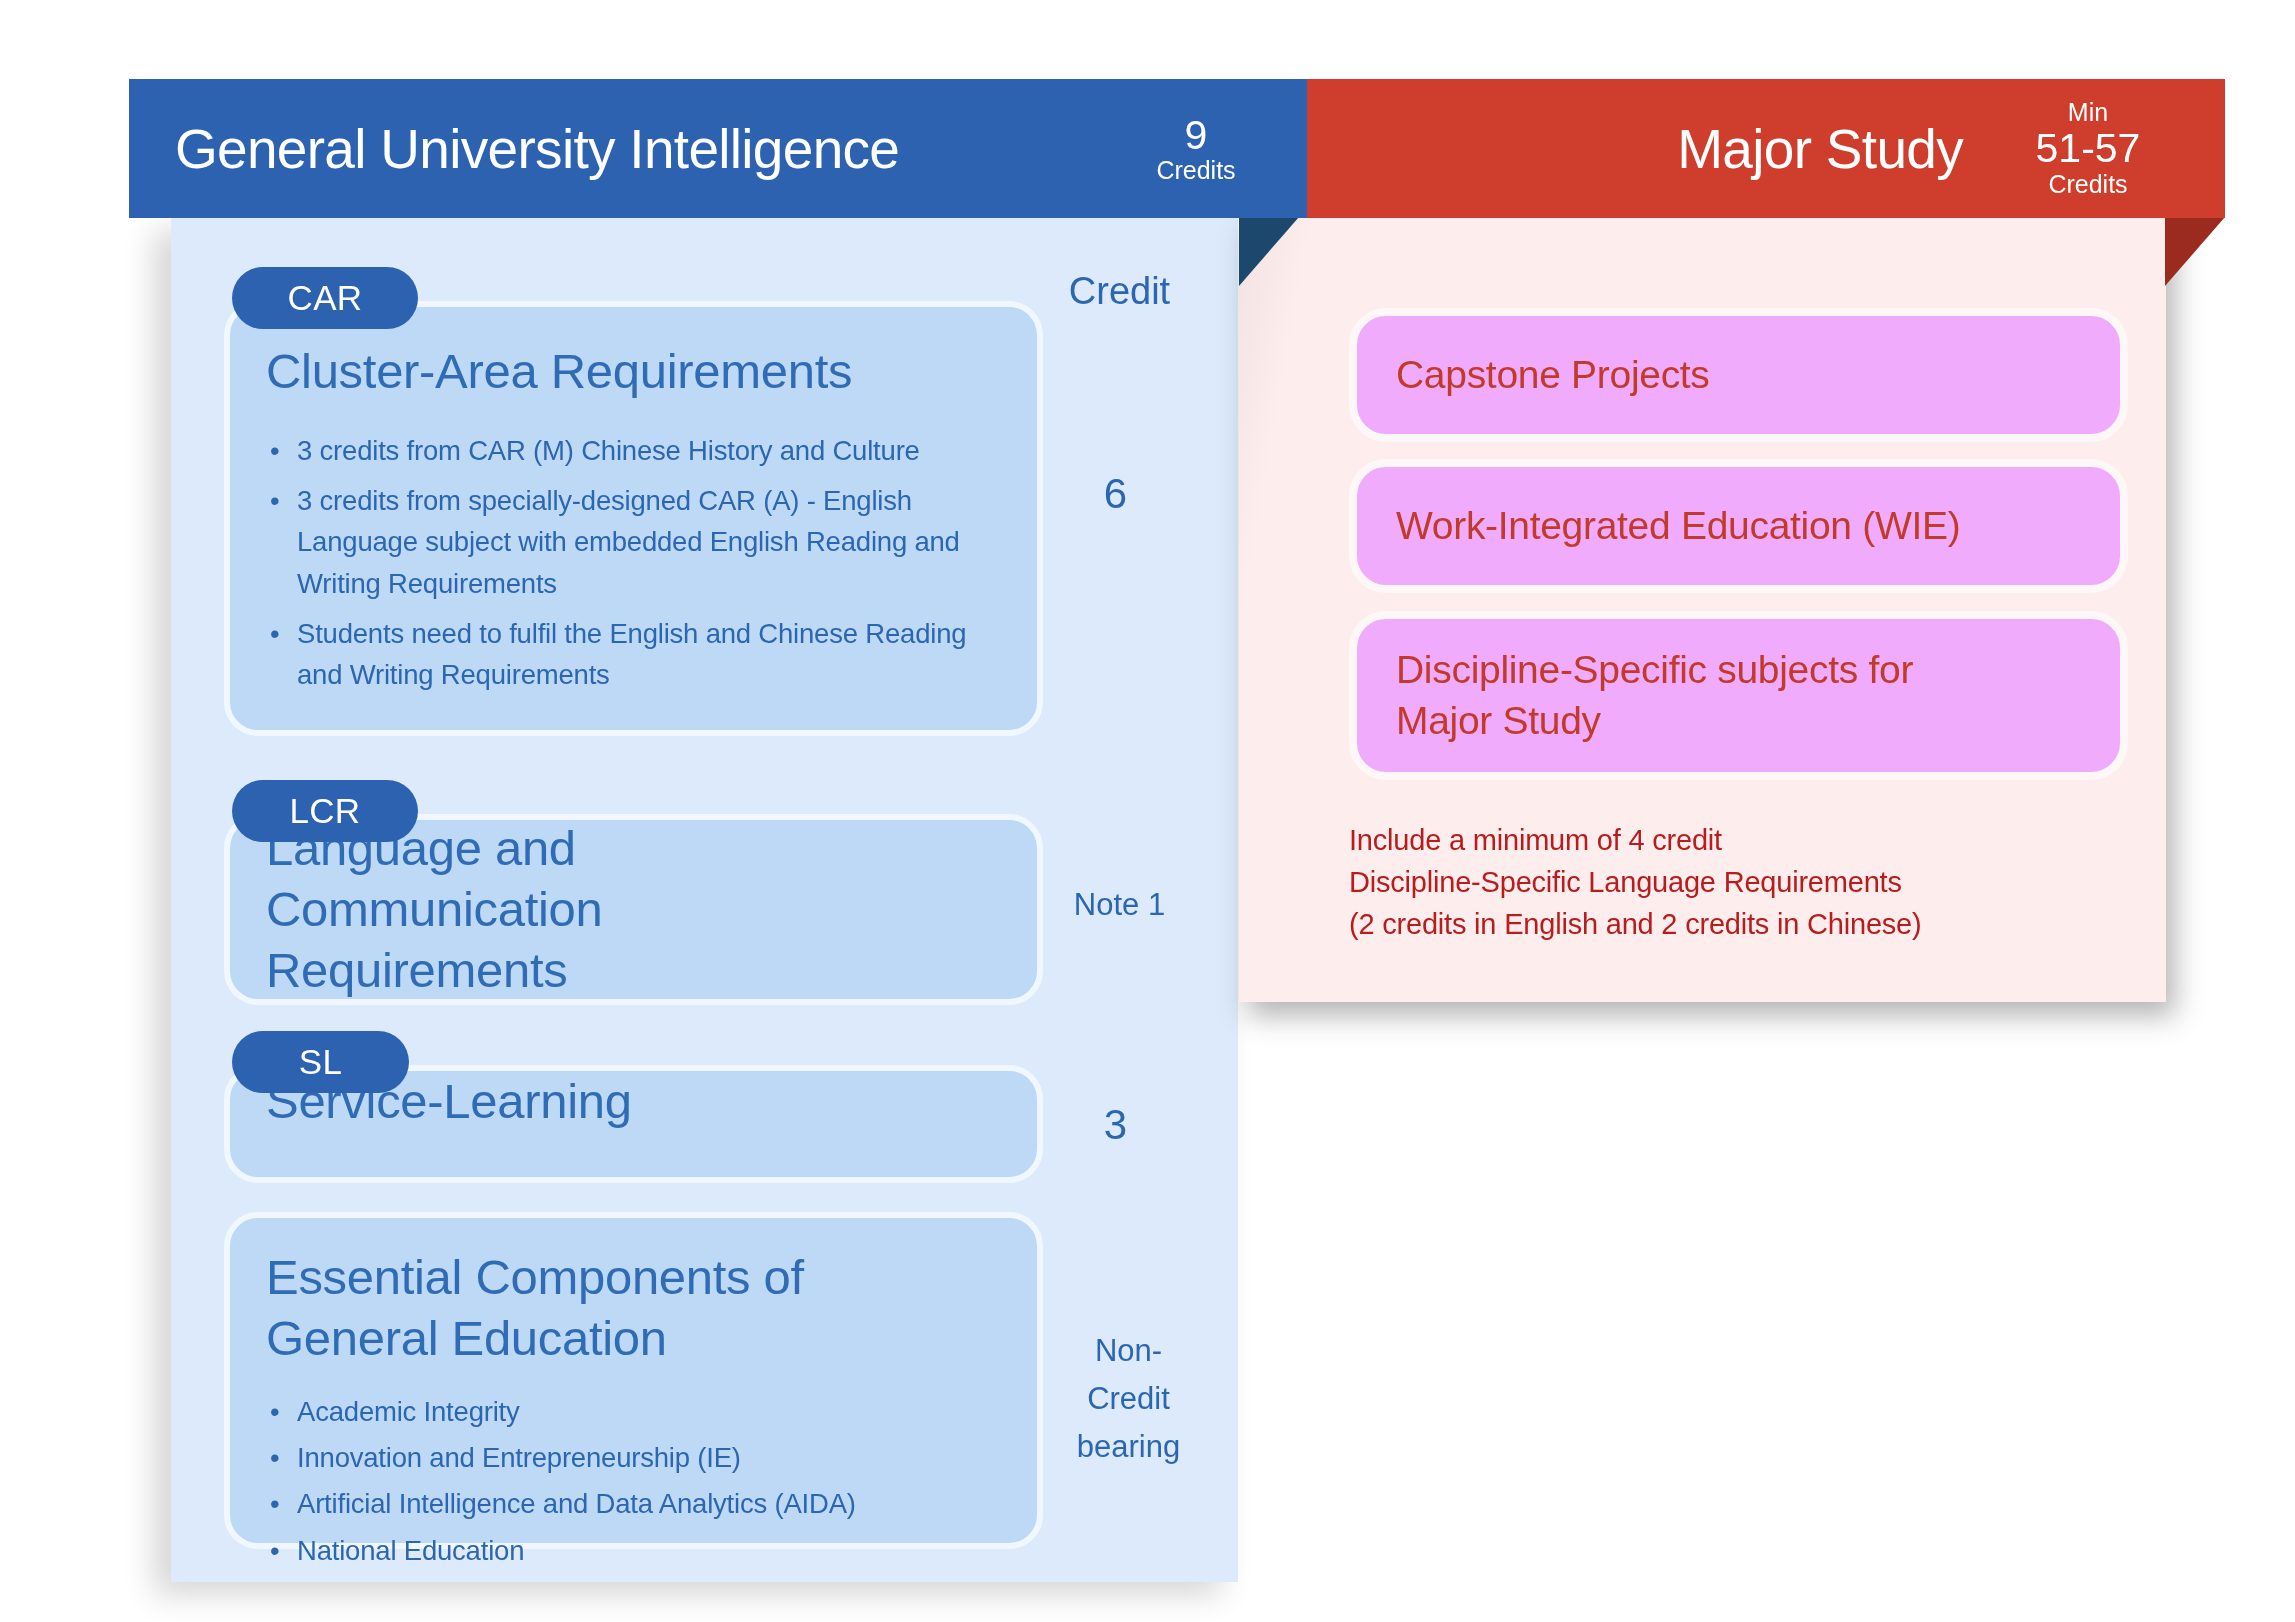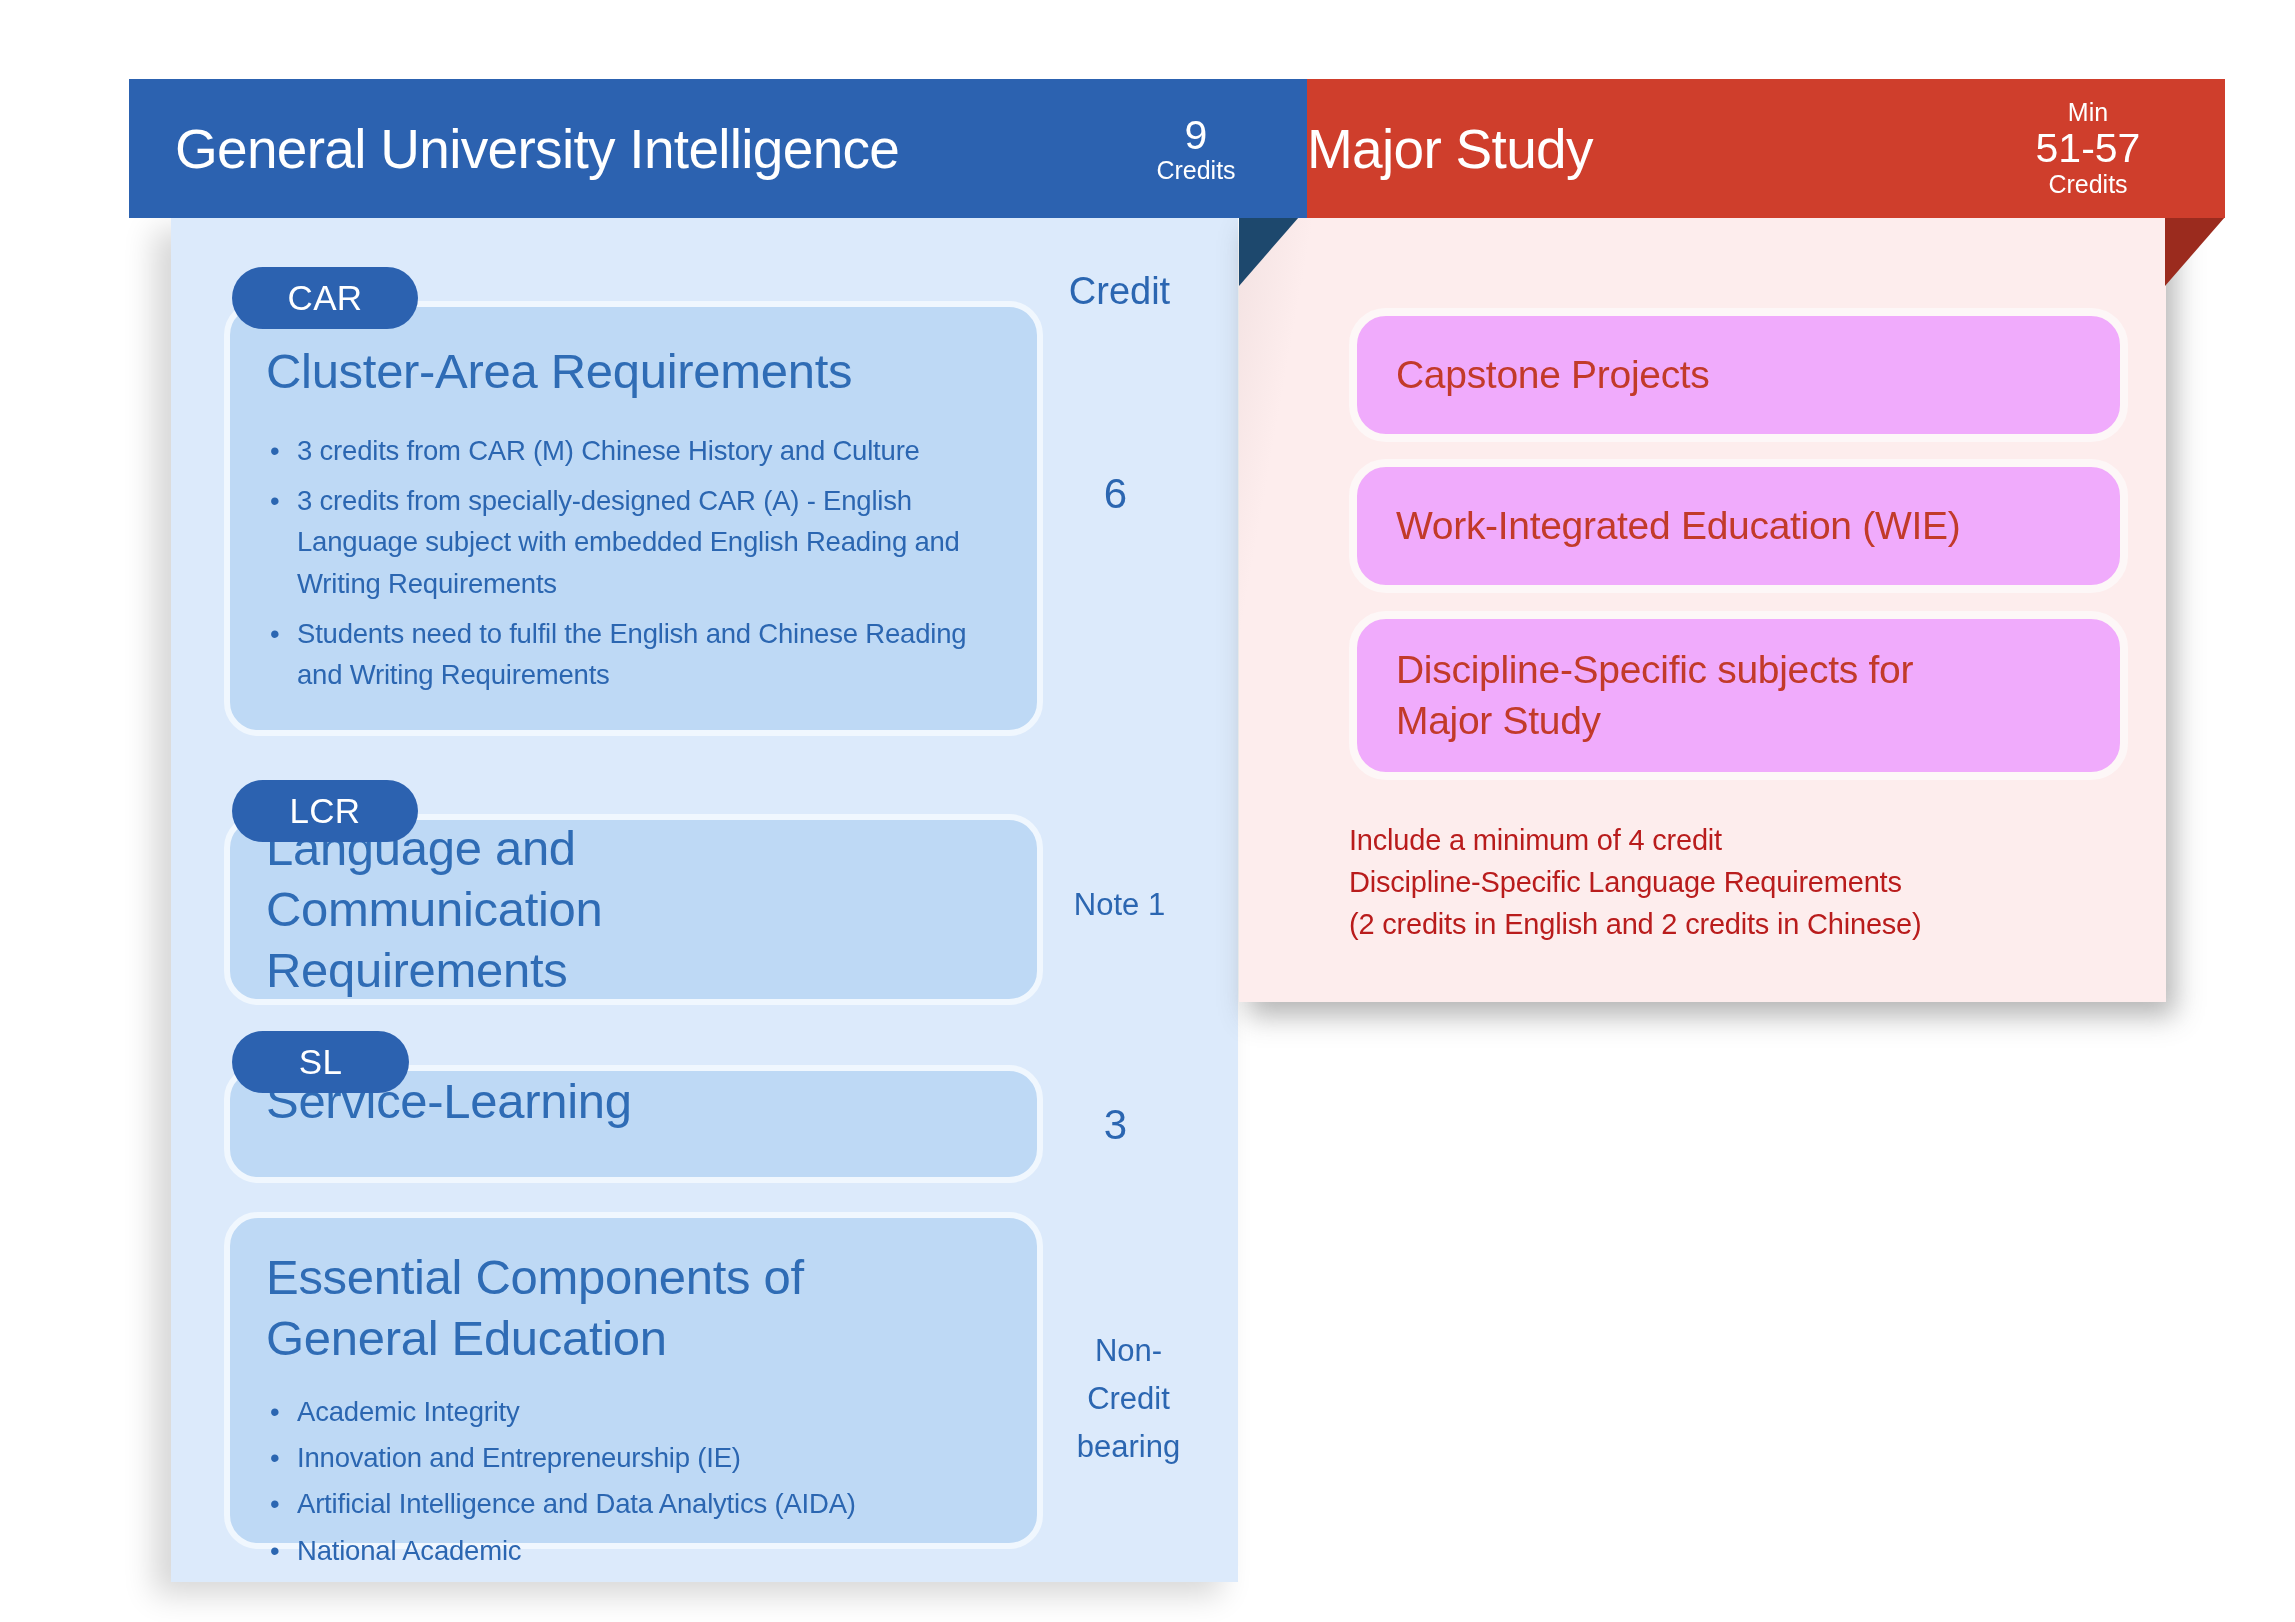--- a/index.html
+++ b/index.html
@@ -17,21 +17,21 @@
     display:flex;align-items:center;
     color:#ffffff;z-index:6;
   }
   .banner-blue{left:129px;width:1178px;background:#2c62b0;}
   .banner-red{left:1307px;width:918px;background:#cf3e2c;}
   .banner-title{
     font-size:55px;font-weight:400;letter-spacing:-0.7px;white-space:nowrap;
   }
   .banner-blue .banner-title{padding-left:46px;}
   .banner-red .banner-title{
-    position:absolute;left:0;right:262px;text-align:left;
+    position:absolute;left:0;right:262px;text-align:right;
   }
   .credit-stack{
     position:absolute;top:0;height:139px;
     display:flex;flex-direction:column;align-items:center;justify-content:center;
     line-height:1.08;text-align:center;
   }
   .banner-blue .credit-stack{right:39px;width:144px;}
   .banner-red .credit-stack{right:65px;width:144px;}
   .credit-stack .big{font-size:41px;}
   .credit-stack .small{font-size:25px;text-align:right;}
@@ -191,21 +191,21 @@
     <div class="card-title">Service-Learning</div>
   </div>
   <div class="badge badge-sl">SL</div>
 
   <div class="blue-card card-essential">
     <div class="card-title">Essential Components of General Education</div>
     <ul class="bullets">
       <li>Academic Integrity</li>
       <li>Innovation and Entrepreneurship (IE)</li>
       <li>Artificial Intelligence and Data Analytics (AIDA)</li>
-      <li>National Academic</li>
+      <li>National Education</li>
     </ul>
   </div>
 
   <div class="pink-card pink-card-1">
     <div class="pink-card-label">Capstone Projects</div>
   </div>
   <div class="pink-card pink-card-2">
     <div class="pink-card-label">Work-Integrated Education (WIE)</div>
   </div>
   <div class="pink-card pink-card-3">

